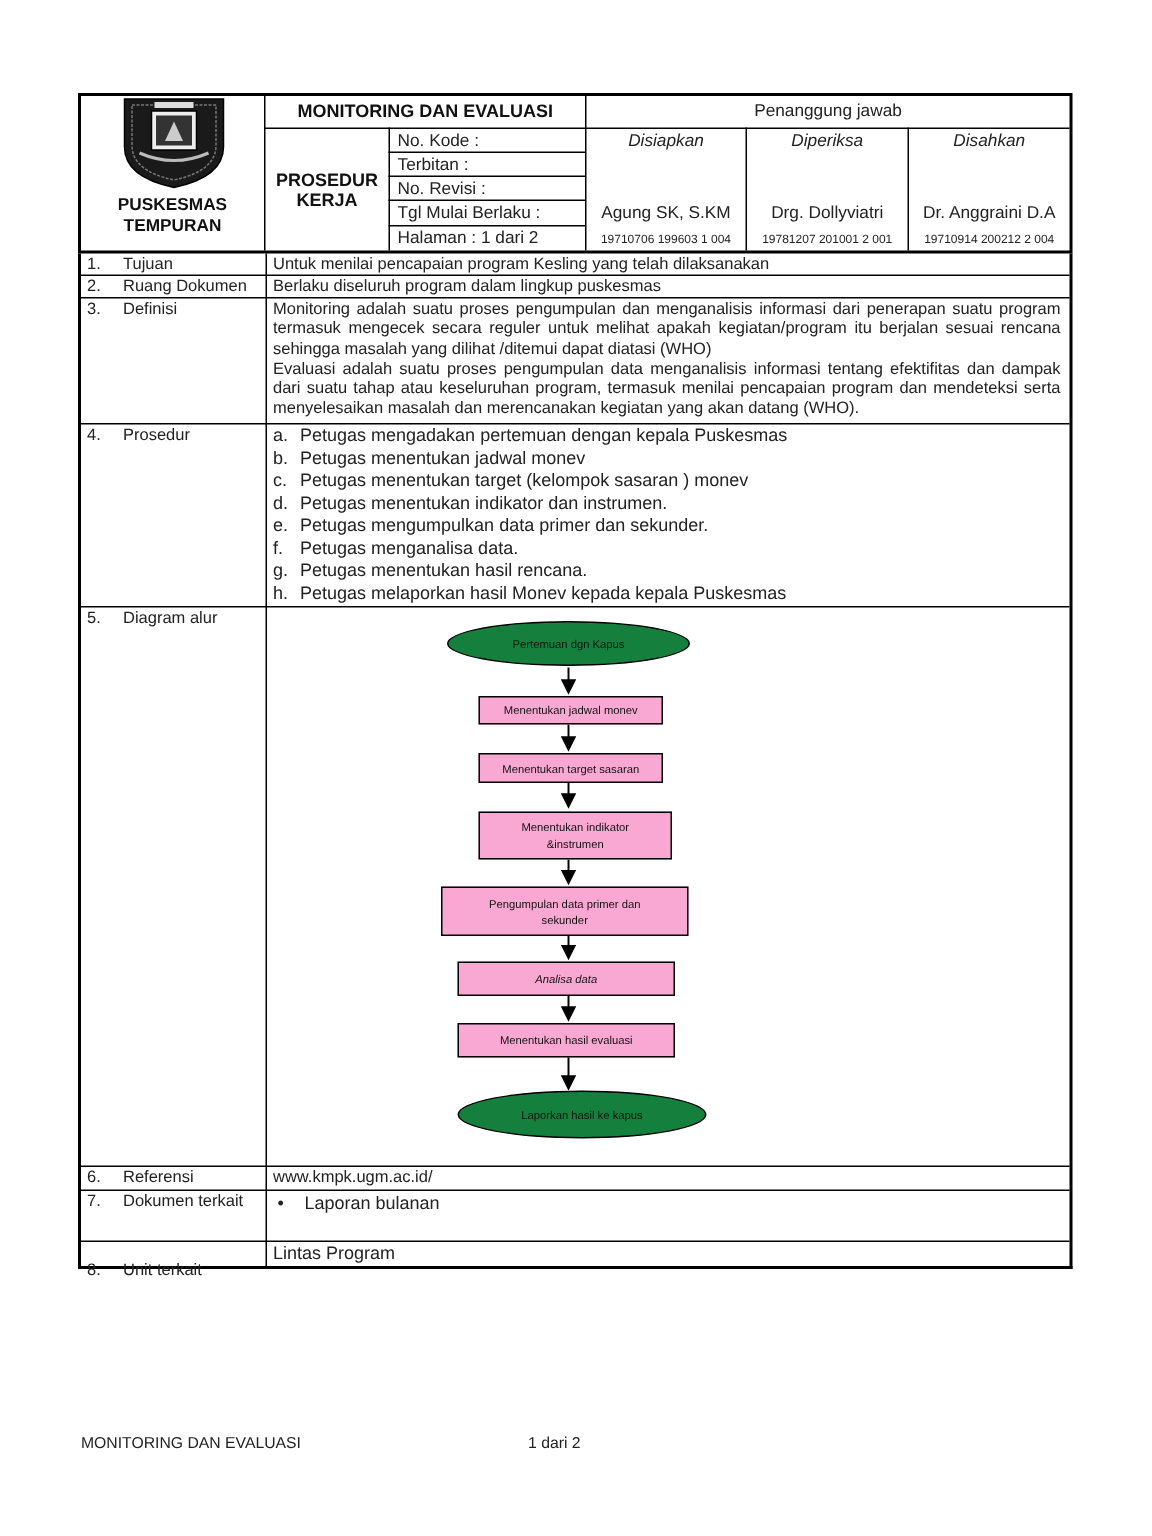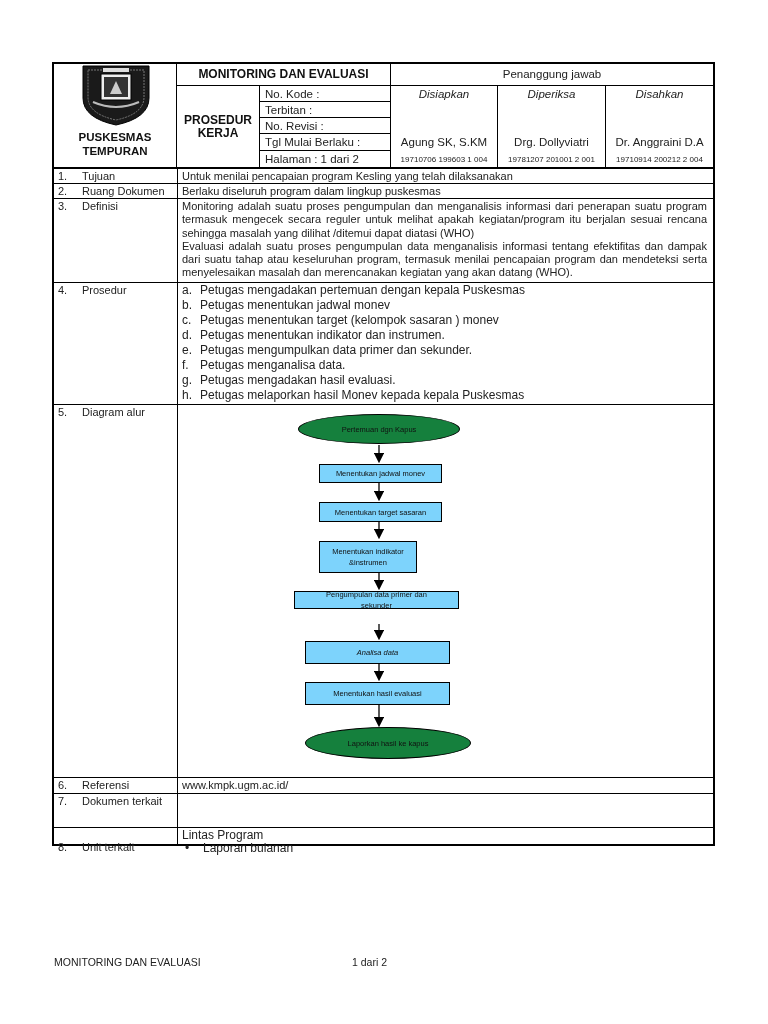--- a/index.html
+++ b/index.html
@@ -34,26 +34,26 @@
 
   
   .body-tbl { position:absolute; left:52px; top:169px; width:663px; height:677px;
               border:2px solid #000; border-top:0; box-sizing:border-box; }
   .row-label { position:absolute; left:4px; font-size:11px; color:#222; }
   .row-label .num { display:inline-block; width:24px; }
   .row-content { position:absolute; left:128px; right:6px; font-size:11px; color:#222; }
   .def { text-align:justify; line-height:13.3px; font-size:11px; }
   .proc { font-size:12px; line-height:15px; }
   .proc-item .ltr { display:inline-block; width:18px; }
-  .bullet-list { font-size:12px; line-height:17px;margin-top:46px; }
+  .bullet-list { font-size:12px; line-height:17px; }
   .bullet-list .b { display:inline-block; width:18px; padding-left:3px; }
 
   
   .flow { position:absolute; left:0; top:0; }
-  .fbox { position:absolute; border:1px solid #000; background:#7dd3fc; box-sizing:border-box;
+  .fbox { position:absolute; border:1px solid #000; background:#f9a8d4; box-sizing:border-box;
           display:flex; align-items:center; justify-content:center; text-align:center;
           font-size:7.5px; line-height:11px; color:#111; }
   .foval { position:absolute; border:1px solid #000; border-radius:50%; background:#15803d;
            box-sizing:border-box; display:flex; align-items:center; justify-content:center;
            font-size:7.5px; color:#111; }
 
   .footer-left { position:absolute; left:54px; top:956px; font-size:10.5px; color:#222; }
   .footer-right { position:absolute; left:352px; top:956px; font-size:10.5px; color:#222; }
 </style>
 </head>
@@ -157,21 +157,21 @@
     <div class="row-label" style="top:115px;">
       <span class="num">4.</span><span>Prosedur</span>
     </div>
     <div class="row-content proc" style="top:114px;">
       <div class="proc-item"><span class="ltr">a.</span><span>Petugas mengadakan pertemuan dengan kepala Puskesmas</span></div>
       <div class="proc-item"><span class="ltr">b.</span><span>Petugas menentukan jadwal monev</span></div>
       <div class="proc-item"><span class="ltr">c.</span><span>Petugas menentukan target (kelompok sasaran ) monev</span></div>
       <div class="proc-item"><span class="ltr">d.</span><span>Petugas menentukan indikator dan instrumen.</span></div>
       <div class="proc-item"><span class="ltr">e.</span><span>Petugas mengumpulkan data primer dan sekunder.</span></div>
       <div class="proc-item"><span class="ltr">f.</span><span>Petugas menganalisa data.</span></div>
-      <div class="proc-item"><span class="ltr">g.</span><span>Petugas mengadakan hasil evaluasi.</span></div>
+      <div class="proc-item"><span class="ltr">g.</span><span>Petugas menentukan hasil rencana.</span></div>
       <div class="proc-item"><span class="ltr">h.</span><span>Petugas melaporkan hasil Monev kepada kepala Puskesmas</span></div>
     </div>
 
     <div class="row-label" style="top:237px;">
       <span class="num">5.</span><span>Diagram alur</span>
     </div>
 
     <div class="flow">
       <svg style="position:absolute; left:0; top:0;" width="660" height="610">
         <defs>
@@ -186,27 +186,27 @@
           <line x1="325" y1="404" x2="325" y2="416" marker-end="url(#ah)"></line>
           <line x1="325" y1="455" x2="325" y2="466" marker-end="url(#ah)"></line>
           <line x1="325" y1="494" x2="325" y2="507" marker-end="url(#ah)"></line>
           <line x1="325" y1="535" x2="325" y2="553" marker-end="url(#ah)"></line>
         </g>
       </svg>
 
       <div class="foval" style="left:244px; top:245px; width:162px; height:30px;">Pertemuan dgn Kapus</div>
       <div class="fbox" style="left:265px; top:295px; width:123px; height:19px;">Menentukan jadwal  monev</div>
       <div class="fbox" style="left:265px; top:333px; width:123px; height:20px;">Menentukan target sasaran</div>
-      <div class="fbox" style="left:265px; top:372px; width:98px; height:32px;">
+      <div class="fbox" style="left:265px; top:372px; width:129px; height:32px;">
         <div>
           <div>Menentukan indikator</div>
           <div>&amp;instrumen</div>
         </div>
       </div>
-      <div class="fbox" style="left:240px; top:422px; width:165px; height:18px;">
+      <div class="fbox" style="left:240px; top:422px; width:165px; height:33px;">
         <div>
           <div>Pengumpulan data primer dan</div>
           <div>sekunder</div>
         </div>
       </div>
       <div class="fbox" style="left:251px; top:472px; width:145px; height:23px;font-style:italic;">Analisa data</div>
       <div class="fbox" style="left:251px; top:513px; width:145px; height:23px;">Menentukan hasil evaluasi</div>
       <div class="foval" style="left:251px; top:558px; width:166px; height:32px;">Laporkan hasil ke kapus</div>
     </div>
 

